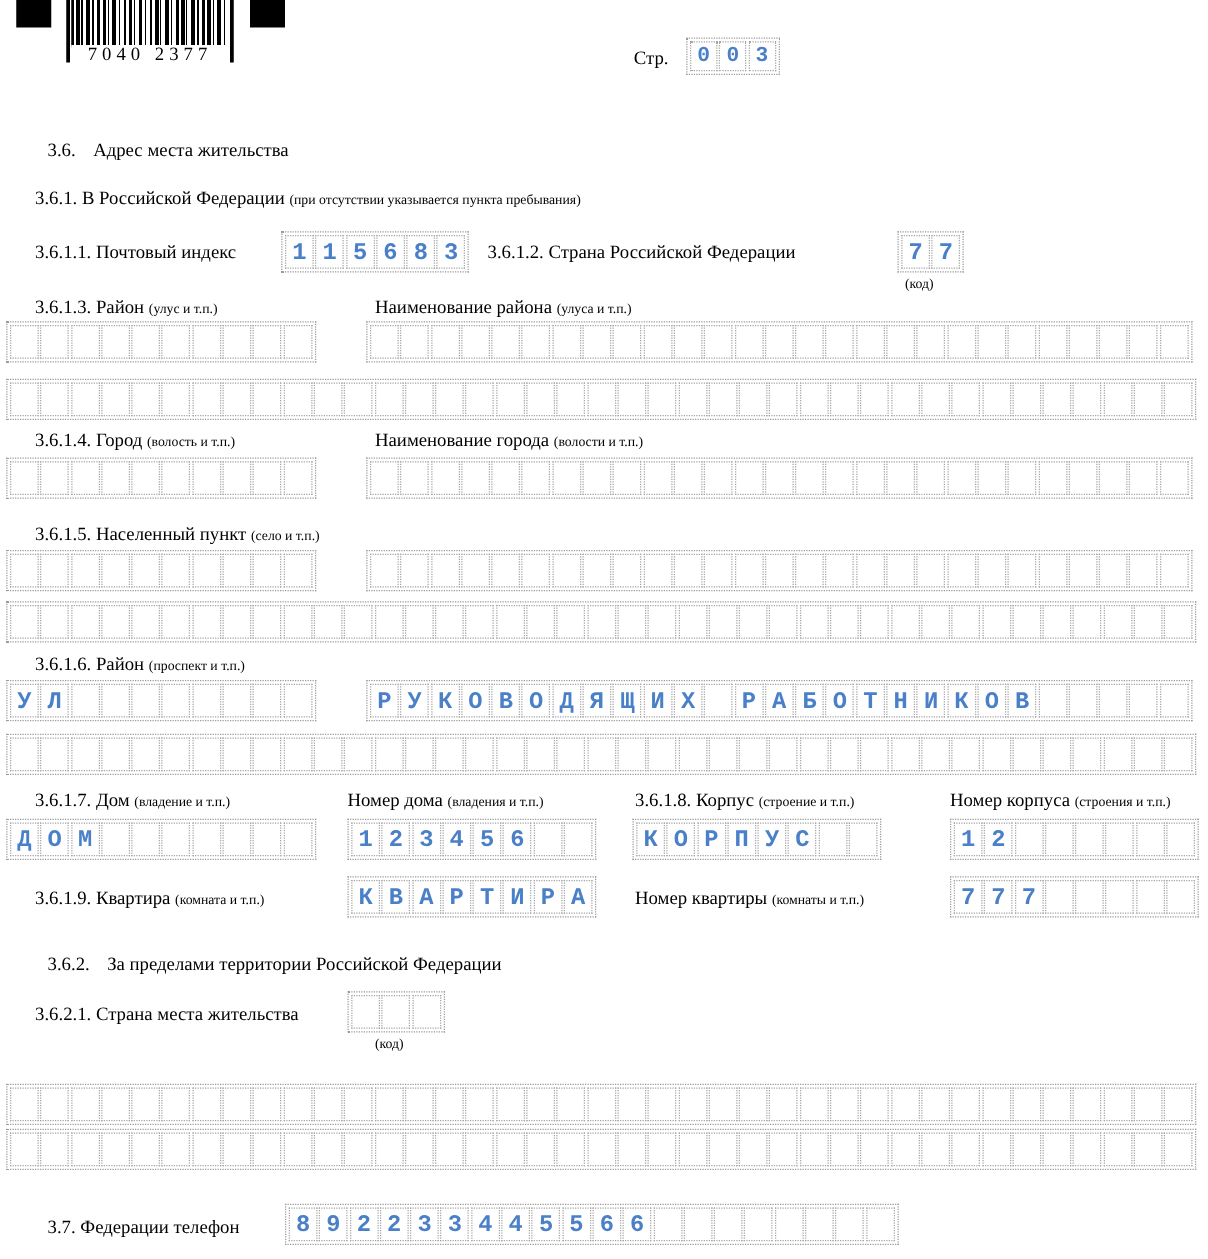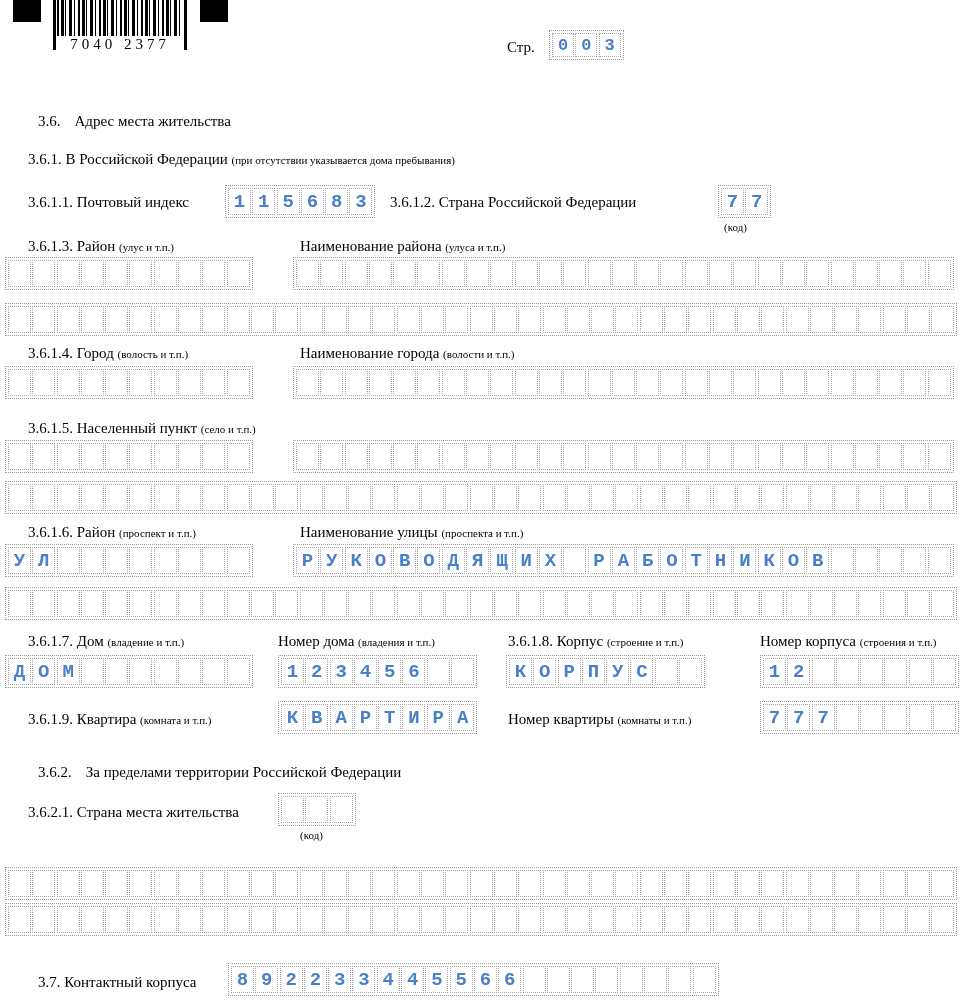--- a/index.html
+++ b/index.html
@@ -40,21 +40,21 @@
       <span class="cell">0</span>
       <span class="cell">3</span>
     </div>
 
 
   <div class="abs lbl" style="left:38px;top:112px">
     <span class="gapnum">3.6.</span><span>Адрес места жительства</span>
   </div>
 
   <div class="abs lbl" style="left:28px;top:150px">
-    <span>3.6.1.</span> <span>В Российской Федерации</span> <span class="note">(при отсутствии указывается дома пребывания)</span>
+    <span>3.6.1.</span> <span>В Российской Федерации</span> <span class="note">(при отсутствии указывается пункта пребывания)</span>
   </div>
 
   <div class="abs lbl" style="left:28px;top:193px">
     <span>3.6.1.1.</span> <span>Почтовый индекс</span>
   </div>
   <div class="abs cellbox" style="left:225px;top:185px">
       <span class="cell">1</span>
       <span class="cell">1</span>
       <span class="cell">5</span>
       <span class="cell">6</span>
@@ -288,23 +288,20 @@
       <span class="cell"></span>
       <span class="cell"></span>
       <span class="cell"></span>
       <span class="cell"></span>
       <span class="cell"></span>
       <span class="cell"></span>
     </div>
 
   <div class="abs lbl" style="left:28px;top:523px">
     <span>3.6.1.6.</span> <span>Район</span> <span class="note">(проспект и т.п.)</span>
-  </div>
-  <div class="abs lbl" style="left:300px;top:523px">
-    <span>Наименование улицы</span> <span class="note">(проспекта и т.п.)</span>
   </div>
   <div class="abs cellbox" style="left:5px;top:544px">
       <span class="cell">У</span>
       <span class="cell">Л</span>
       <span class="cell"></span>
       <span class="cell"></span>
       <span class="cell"></span>
       <span class="cell"></span>
       <span class="cell"></span>
       <span class="cell"></span>
@@ -555,21 +552,21 @@
       <span class="cell"></span>
       <span class="cell"></span>
       <span class="cell"></span>
       <span class="cell"></span>
       <span class="cell"></span>
       <span class="cell"></span>
       <span class="cell"></span>
     </div>
 
   <div class="abs lbl" style="left:38px;top:973px">
-    <span>3.7.</span> <span>Контактный корпуса</span>
+    <span>3.7.</span> <span>Федерации телефон</span>
   </div>
   <div class="abs cellbox" style="left:228px;top:963px">
       <span class="cell">8</span>
       <span class="cell">9</span>
       <span class="cell">2</span>
       <span class="cell">2</span>
       <span class="cell">3</span>
       <span class="cell">3</span>
       <span class="cell">4</span>
       <span class="cell">4</span>

